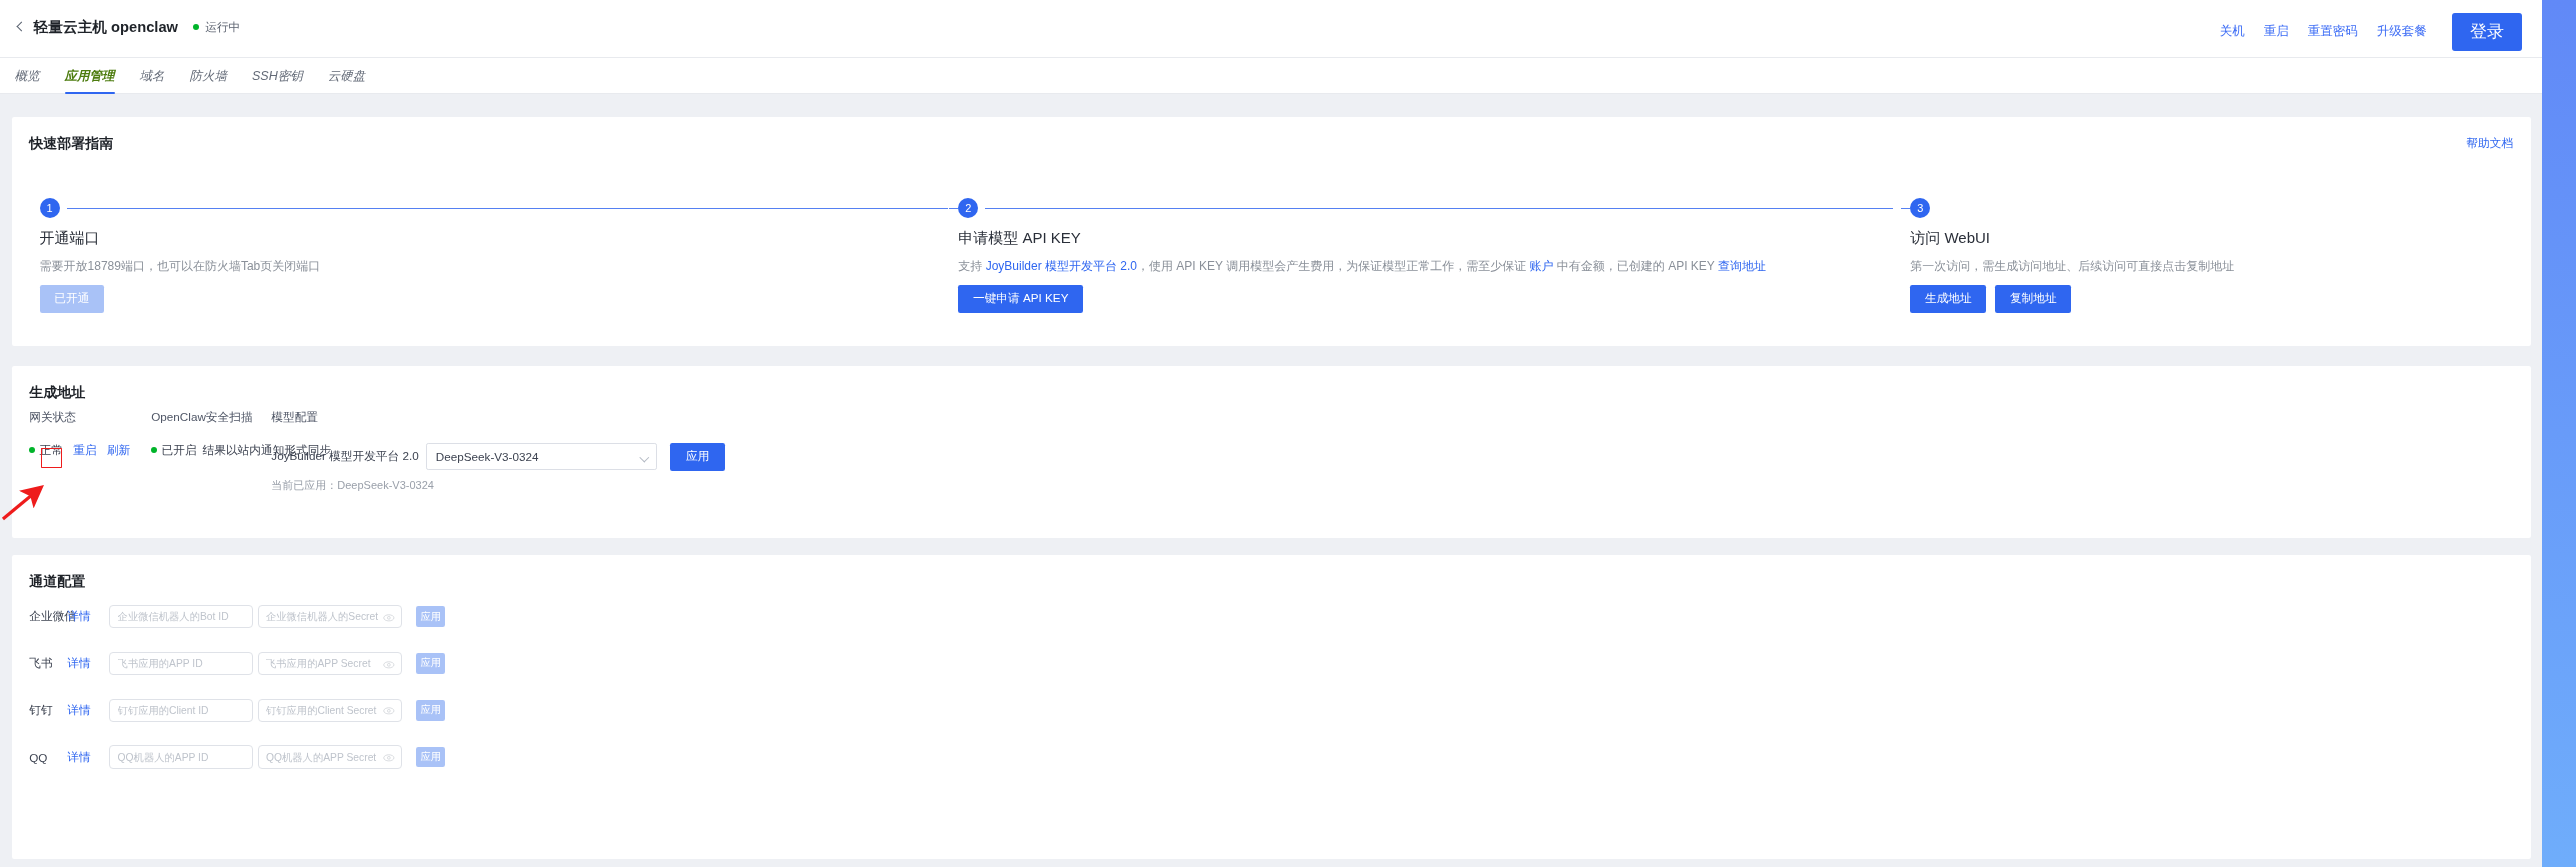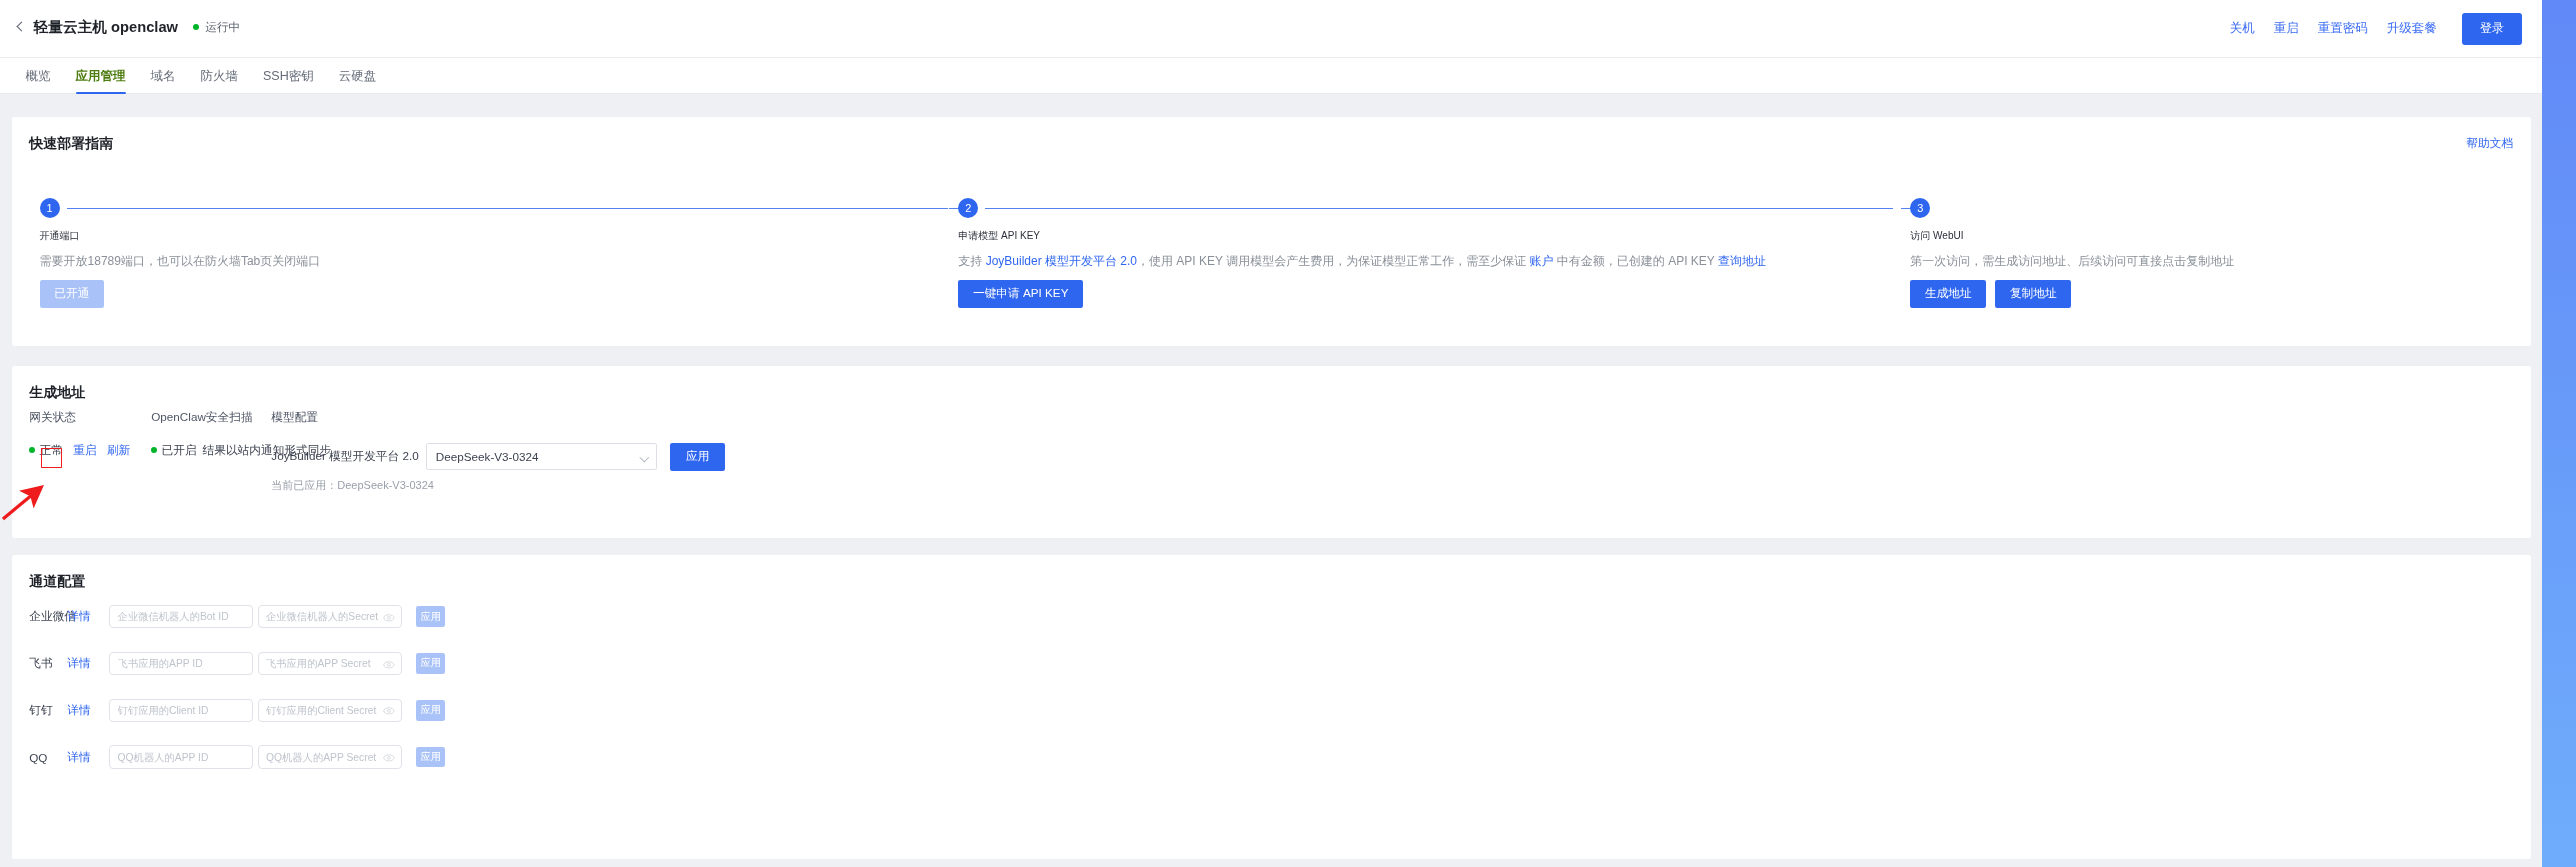--- a/index.html
+++ b/index.html
@@ -45,29 +45,29 @@
   .topbar-actions {
     position: absolute; right: 20.5px; top: 13px;
     display: flex; align-items: center; gap: 0px;
   }
   .tb-link {
     font-size: 12.5px; color: #3b6bf5; cursor: pointer; white-space: nowrap;
     padding: 0 9.5px;
   }
   .login-btn {
     margin-left: 16px; background: #2f66f0; color: #fff; border-radius: 2.9px;
-    font-size: 12px; padding: 7.3px 17.6px; cursor: pointer; white-space: nowrap;
+    font-size: 17px; padding: 7.3px 17.6px; cursor: pointer; white-space: nowrap;
   }
 
   
   .tabbar {
     position: absolute; left: 0; top: 58px; width: 2542px; height: 36px;
     background: #ffffff; border-bottom: 0.7px solid #e8eaee;
   }
-  .tabs { position: absolute; left: 13px; top: 0; display: flex; height: 36px; }
+  .tabs { position: absolute; left: 2px; top: 0; display: flex; height: 36px; font-style: italic; }
   .tab {
     position: relative; display: flex; align-items: center; justify-content: center;
     font-size: 12.5px; color: #636a77; cursor: pointer; white-space: nowrap;
     padding: 0 12.5px;
   }
   .tab.active { color: #4d7c0f; font-weight: bold; }
   .tab.active::after {
     content: ""; position: absolute; left: 12.5px; right: 12.5px; bottom: 0;
     height: 2.2px; background: #2f66f0; border-radius: 1.5px;
   }
@@ -100,21 +100,21 @@
     justify-content: center;
   }
   .step-line {
     position: absolute; left: 27px; top: 9.5px; height: 0.7px; background: #5580f2;
   }
   .step-line-left {
     position: absolute; left: -8.8px; top: 9.5px; width: 8.8px; height: 0.7px;
     background: #5580f2;
   }
   .step-name {
-    margin-top: 11px; font-size: 10px; color: #2a2f39; white-space: nowrap;
+    margin-top: 11px; font-size: 15px; color: #2a2f39; white-space: nowrap;
   }
   .step-desc {
     margin-top: 10.3px; font-size: 12px; color: #8a9099; white-space: nowrap;
   }
   .step-desc .lk { color: #2f66f0; cursor: pointer; }
   .step-btns { margin-top: 9.5px; display: flex; gap: 8.8px; }
   .btn {
     border-radius: 2.2px; font-size: 11.7px; padding: 6.6px 14.7px; cursor: pointer;
     white-space: nowrap; color: #fff; background: #2f66f0; display: inline-block;
   }

